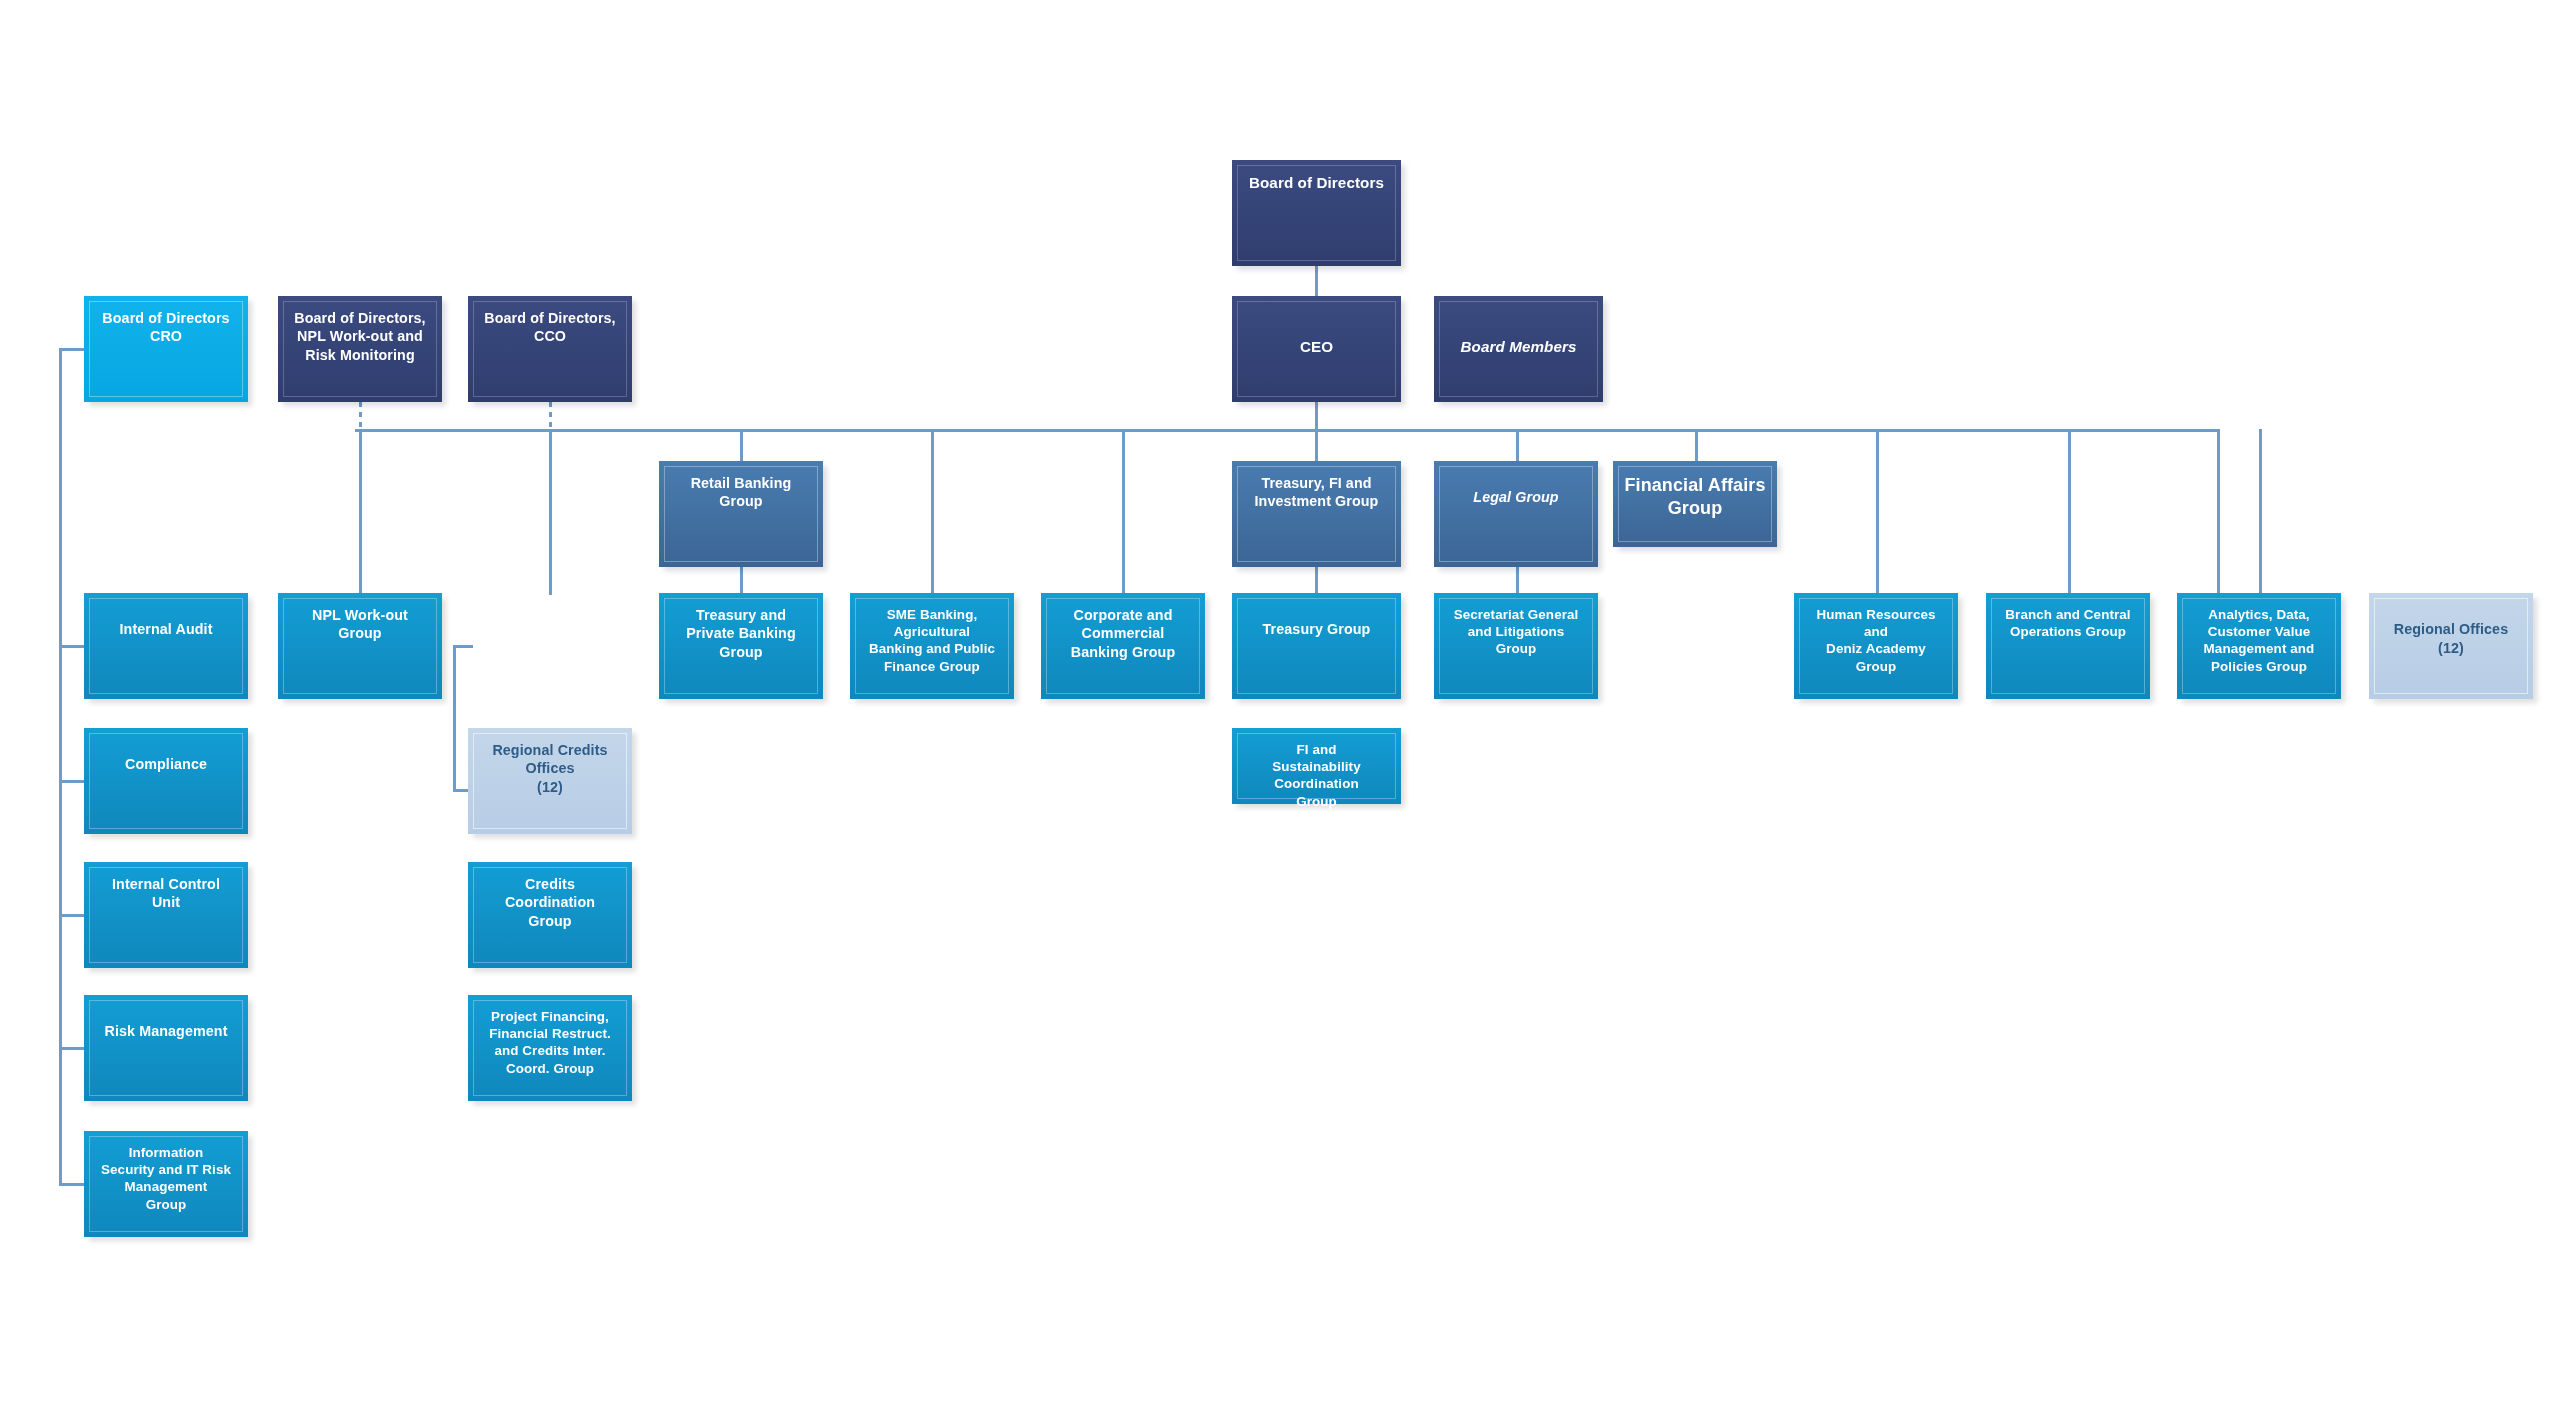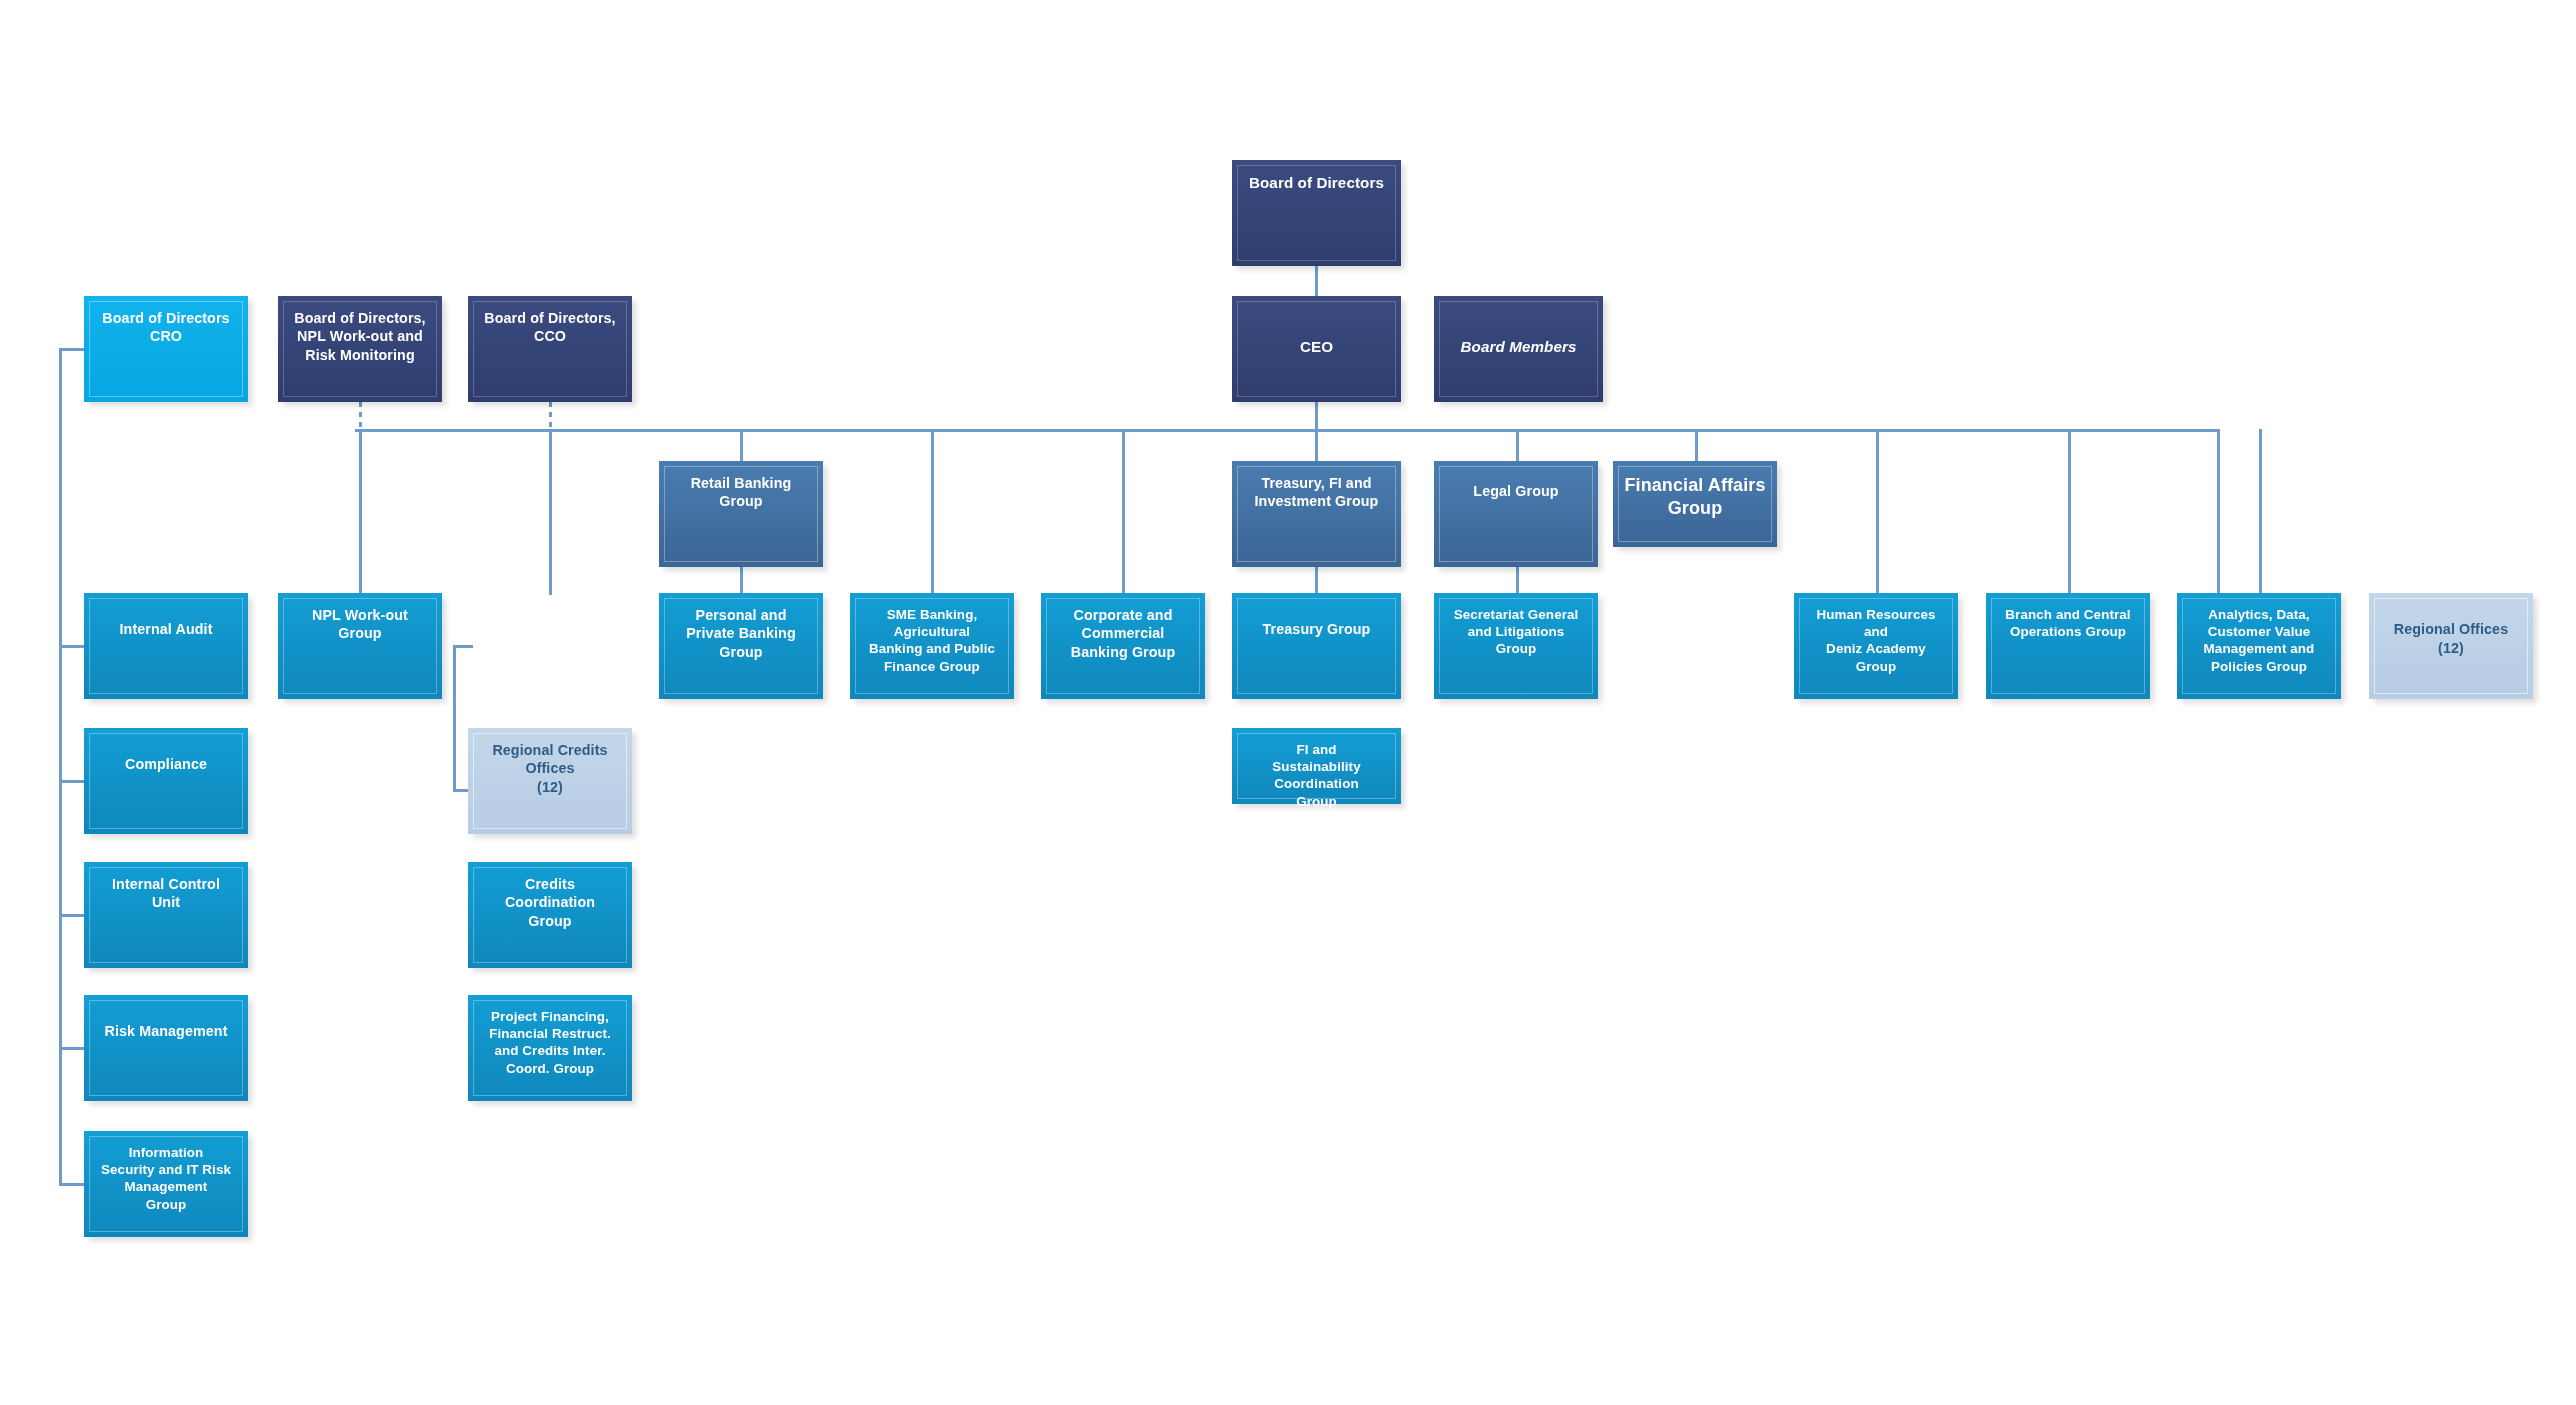--- a/index.html
+++ b/index.html
@@ -120,36 +120,36 @@
 CCO</span>
     </div>
     <div class="node c-steel" style="left: 659px; top: 461px; width: 164px; height: 106px; font-size: 14.3px;">
       <span class="lbl">Retail Banking
 Group</span>
     </div>
     <div class="node c-steel" style="left: 1232px; top: 461px; width: 169px; height: 106px; font-size: 14.3px;">
       <span class="lbl">Treasury, FI and
 Investment Group</span>
     </div>
-    <div class="node c-steel" style="left: 1434px; top: 461px; width: 164px; height: 106px; font-size: 14.3px; padding-top: 21px;">
+    <div class="node c-steel" style="left: 1434px; top: 461px; width: 164px; height: 106px; font-size: 14.3px; padding-top: 27px; font-style: italic;">
       <span class="lbl">Legal Group</span>
     </div>
     <div class="node c-steel" style="left: 1613px; top: 461px; width: 164px; height: 86px; font-size: 18px;">
       <span class="lbl">Financial Affairs
 Group</span>
     </div>
     <div class="node c-blue" style="left: 84px; top: 593px; width: 164px; height: 106px; font-size: 14.3px; padding-top: 27px;">
       <span class="lbl">Internal Audit</span>
     </div>
     <div class="node c-blue" style="left: 278px; top: 593px; width: 164px; height: 106px; font-size: 14.3px;">
       <span class="lbl">NPL Work-out
 Group</span>
     </div>
     <div class="node c-blue" style="left: 659px; top: 593px; width: 164px; height: 106px; font-size: 14.3px;">
-      <span class="lbl">Personal and
+      <span class="lbl">Treasury and
 Private Banking
 Group</span>
     </div>
     <div class="node c-blue" style="left: 850px; top: 593px; width: 164px; height: 106px; font-size: 13.4px;">
       <span class="lbl">SME Banking,
 Agricultural
 Banking and Public
 Finance Group</span>
     </div>
     <div class="node c-blue" style="left: 1041px; top: 593px; width: 164px; height: 106px; font-size: 14.3px;">

